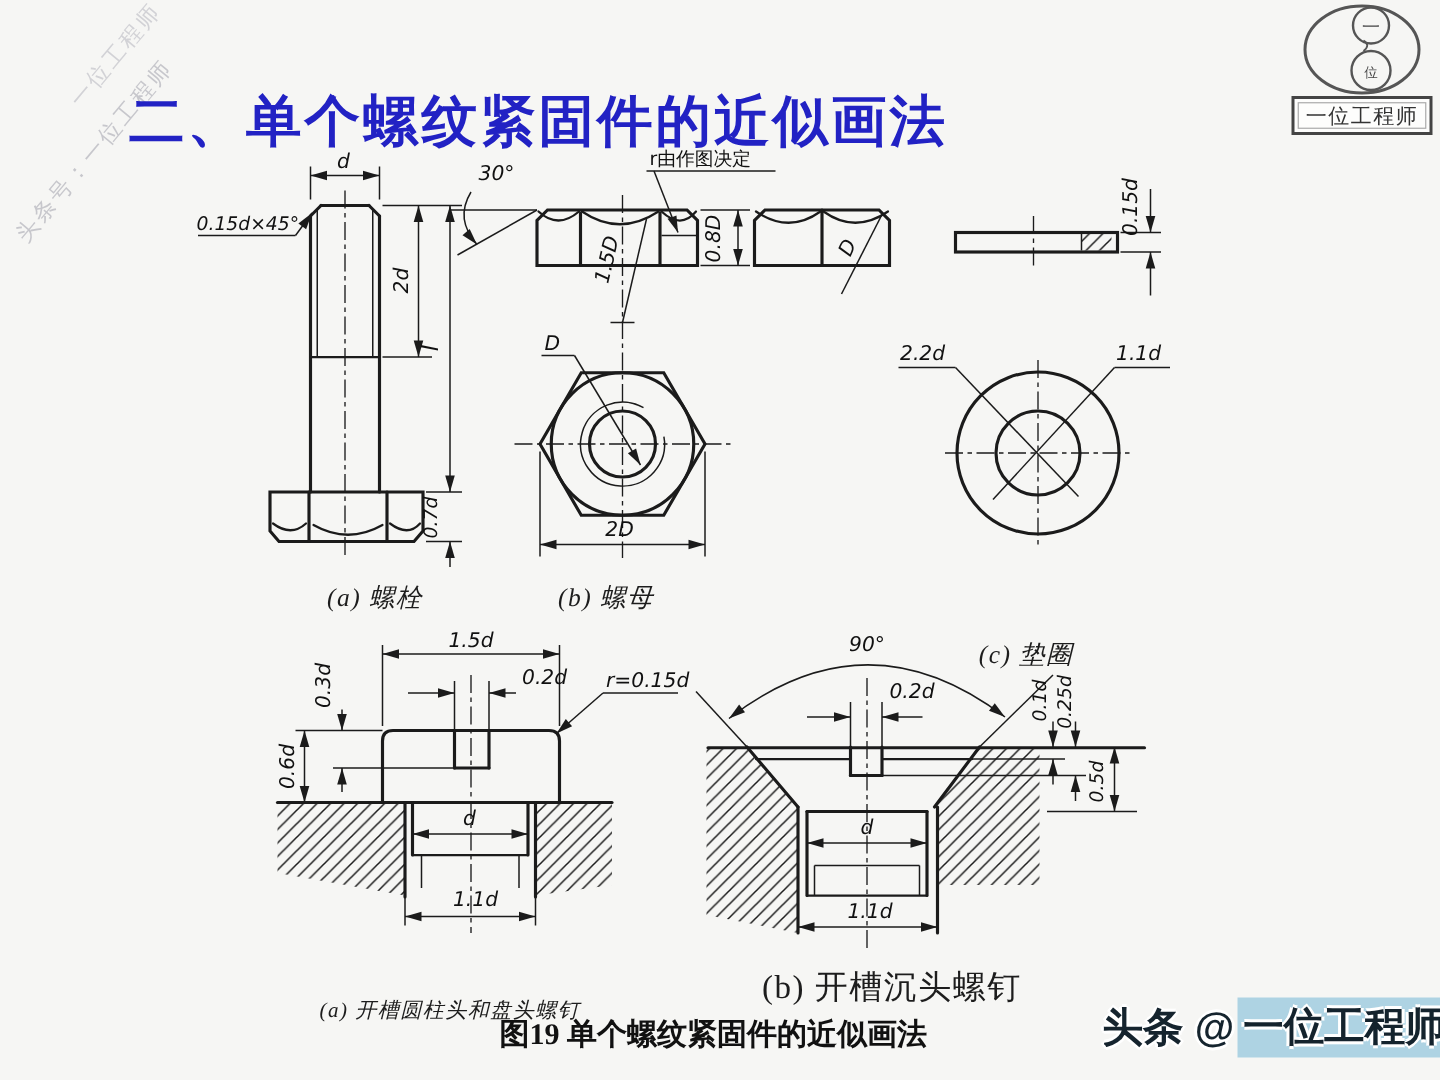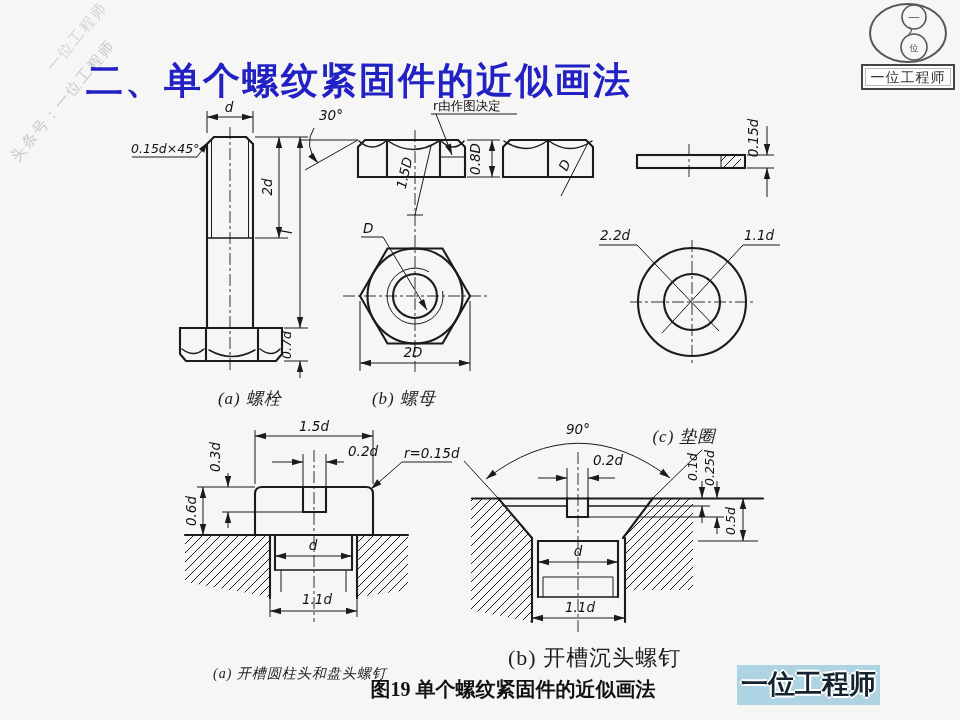--- a/index.html
+++ b/index.html
@@ -13,21 +13,21 @@
   #wm1{left:14px;top:150px;}
   #wm2{left:50px;top:60px;color:#d2d2d6;}
   .cap{font-family:"Liberation Serif",serif;font-size:17px;color:#1d1d1d;
        white-space:nowrap;letter-spacing:1px;}
   .capc{text-align:center;font-style:italic;}
   #cap-bolt{left:190px;top:387px;width:120px;}
   #cap-nut{left:344px;top:387px;width:120px;}
   #cap-washer{left:624px;top:388px;width:120px;margin-top:37px;}
   #cap-pan{left:213px;top:665px;font-size:14px;font-style:italic;}
   #cap-csk{left:508px;top:643px;font-size:22px;}
-  #figcap{left:333px;top:676px;width:360px;text-align:center;font-size:20px;
+  #figcap{left:333px;top:676px;width:360px;text-align:left;font-size:20px;
           font-weight:bold;color:#111;font-family:"Liberation Serif",serif;white-space:nowrap;}
   #branding{left:735px;top:666px;height:38px;display:flex;align-items:center;
             font-size:27px;font-weight:bold;white-space:nowrap;}
   #branding .pfx{color:#15242e;
      text-shadow:-2px 0 #fff,2px 0 #fff,0 -2px #fff,0 2px #fff,-1px -1px #fff,1px 1px #fff,-1px 1px #fff,1px -1px #fff;}
   #branding .hl{background:#aed3e3;color:#14232d;padding:1px 4px 3px 4px;margin-left:2px;
      text-shadow:-2px 0 #fff,2px 0 #fff,0 -2px #fff,0 2px #fff;}
   svg text{fill:#111;font-family:"DejaVu Sans",sans-serif;font-style:italic;font-size:13.5px;}
   svg text.cjk{font-style:normal;font-size:12.5px;}
   svg .k{stroke:#1b1b1b;fill:none;stroke-width:2.1;stroke-linecap:round;}
@@ -280,14 +280,15 @@
 </svg>
 
 <div class="abs cap capc" id="cap-bolt">(a) 螺栓</div>
 <div class="abs cap capc" id="cap-nut">(b) 螺母</div>
 <div class="abs cap capc" id="cap-washer">(c) 垫圈</div>
 <div class="abs cap" id="cap-pan">(a) 开槽圆柱头和盘头螺钉</div>
 <div class="abs cap" id="cap-csk">(b) 开槽沉头螺钉</div>
 <div class="abs" id="figcap">图19 单个螺纹紧固件的近似画法</div>
 
 <div class="abs" id="branding">
+  <span class="pfx">头条 @</span>
     <span class="hl">一位工程师</span>
 </div>
 
 </body></html>

